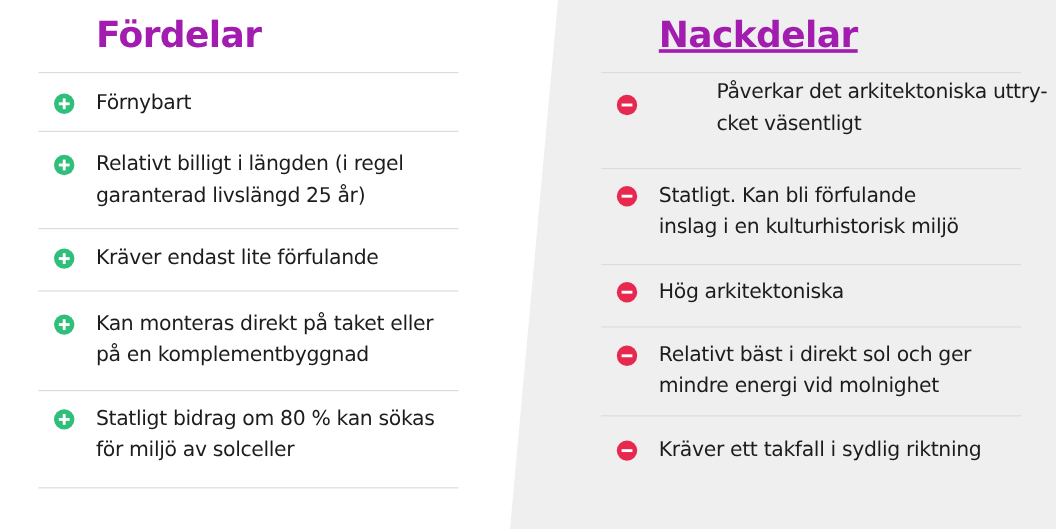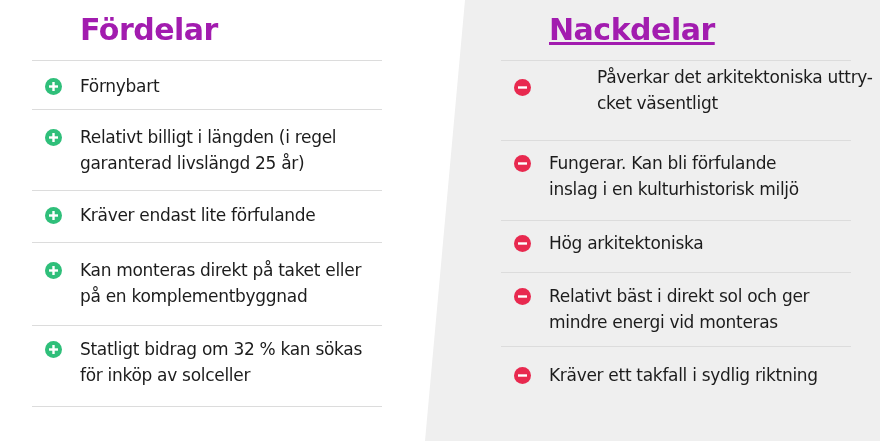--- a/index.html
+++ b/index.html
@@ -146,22 +146,22 @@
   <div class="sep" style="top:325px;"></div>
 
   <div class="item" style="top:325px;">
     <span class="icon plus" style="top:16px;">
       <svg width="17" height="17" viewBox="0 0 17 17">
           <rect x="4" y="7.3" width="9" height="2.4" fill="#fff"></rect>
           <rect x="7.3" y="4" width="2.4" height="9" fill="#fff"></rect>
         </svg>
     </span>
     <div class="text" style="top:11px;">
-      <div>Statligt bidrag om 32 % kan sökas</div>
-      <div>för inköp av solceller</div>
+      <div>Statligt bidrag om 80 % kan sökas</div>
+      <div>för miljö av solceller</div>
     </div>
   </div>
 
   <div class="sep" style="top:406px;"></div>
 </section>
 
 <section class="column col-cons">
   <h1 class="col-title" style="margin:0;">Nackdelar</h1>
 
   <div class="sep" style="top:60px;"></div>
@@ -180,21 +180,21 @@
 
   <div class="sep" style="top:140px;"></div>
 
   <div class="item" style="top:140px;">
     <span class="icon minus" style="top:15px;">
       <svg width="17" height="17" viewBox="0 0 17 17">
           <rect x="4" y="7.3" width="9" height="2.4" fill="#fff"></rect>
         </svg>
     </span>
     <div class="text" style="top:10px;">
-      <div>Fungerar. Kan bli förfulande</div>
+      <div>Statligt. Kan bli förfulande</div>
       <div>inslag i en kulturhistorisk miljö</div>
     </div>
   </div>
 
   <div class="sep" style="top:220px;"></div>
 
   <div class="item" style="top:220px;">
     <span class="icon minus" style="top:15px;">
       <svg width="17" height="17" viewBox="0 0 17 17">
           <rect x="4" y="7.3" width="9" height="2.4" fill="#fff"></rect>
@@ -208,21 +208,21 @@
   <div class="sep" style="top:272px;"></div>
 
   <div class="item" style="top:272px;">
     <span class="icon minus" style="top:16px;">
       <svg width="17" height="17" viewBox="0 0 17 17">
           <rect x="4" y="7.3" width="9" height="2.4" fill="#fff"></rect>
         </svg>
     </span>
     <div class="text" style="top:11px;">
       <div>Relativt bäst i direkt sol och ger</div>
-      <div>mindre energi vid monteras</div>
+      <div>mindre energi vid molnighet</div>
     </div>
   </div>
 
   <div class="sep" style="top:346px;"></div>
 
   <div class="item" style="top:346px;">
     <span class="icon minus" style="top:21px;">
       <svg width="17" height="17" viewBox="0 0 17 17">
           <rect x="4" y="7.3" width="9" height="2.4" fill="#fff"></rect>
         </svg>

